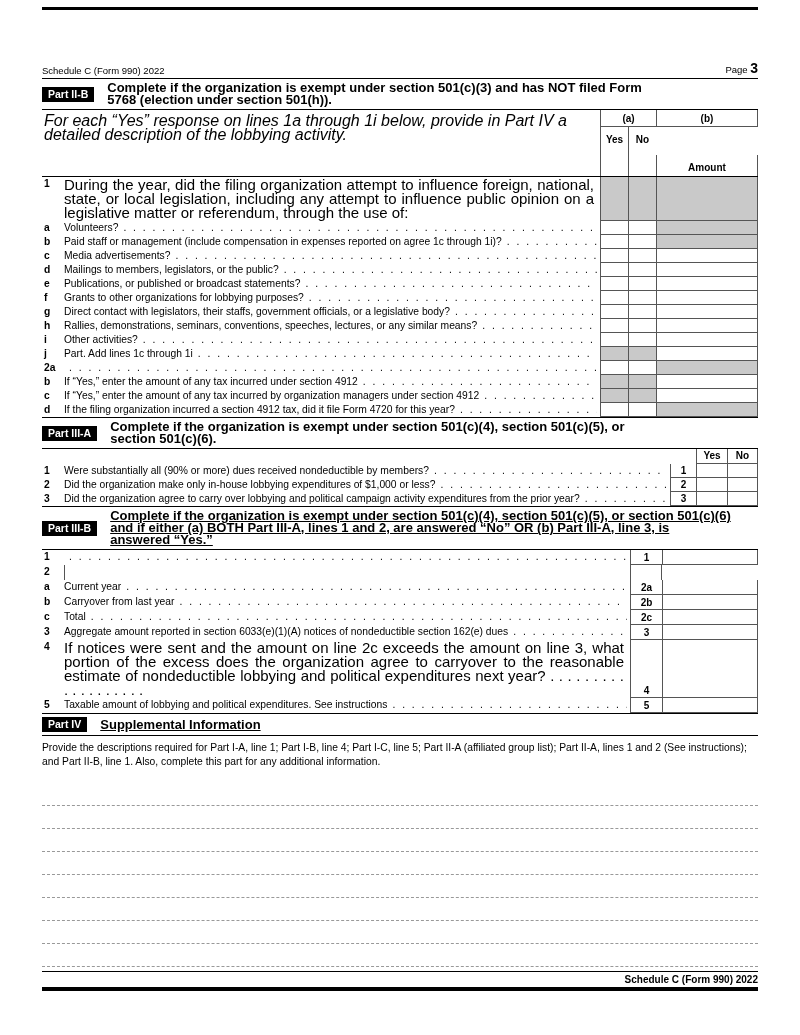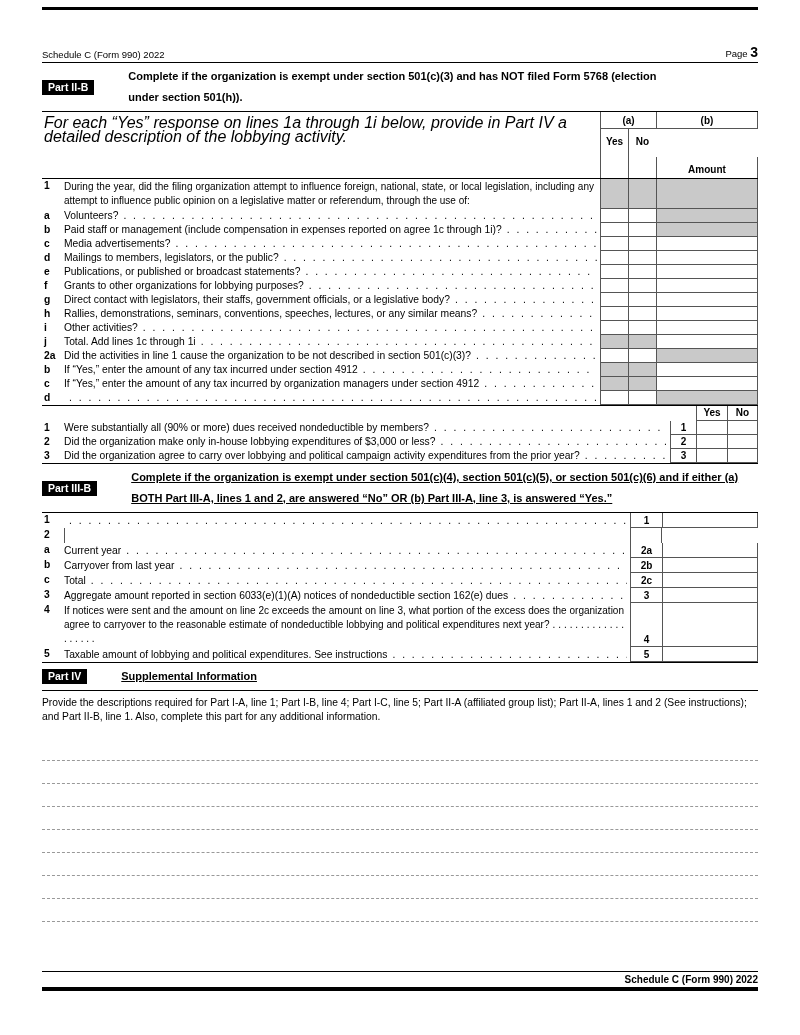--- a/index.html
+++ b/index.html
@@ -1,56 +1,56 @@
 <!DOCTYPE html>
 <html style="--shade: #c9c9c9; --bar: #000000; --dash: #999999;"><head>
 <meta charset="utf-8">
 <title>Schedule C (Form 990) 2022 — Page 3</title>
 <style>
   * { box-sizing: border-box; }
   html,body { margin:0; padding:0; background:#fff; }
   .page {
     width:800px; height:1035px; position:relative; overflow:hidden;
     font-family:"Liberation Sans","DejaVu Sans",sans-serif; color:#000;
-    padding:0 42px; background:#fff;
+    padding:16px 42px; background:#fff;
   }
   .topbar { position:absolute; top:7px; left:42px; right:42px; height:3px; background:var(--bar,#000); }
 
   .pghead { display:flex; justify-content:space-between; align-items:flex-end;
     padding-top:44px; padding-bottom:2px; border-bottom:1px solid #000; font-size:9.5px; }
   .pgno b { font-size:14px; }
 
   .part-head { display:flex; align-items:center; padding:3px 0; }
   .part-head.bt { border-top:1.5px solid #000; }
   .part-head.bb { border-bottom:1px solid #000;text-decoration:underline; }
   .badge { background:var(--bar,#000); color:#fff; font-weight:bold; font-size:10.5px;
     padding:1px 6px 2px; margin-right:13px; white-space:nowrap; flex:0 0 auto; }
-  .ptitle { font-weight:bold; font-size:11px; line-height:21px;margin-left:21px; }
+  .ptitle { font-weight:bold; font-size:13px; line-height:12px; }
   .w545 { max-width:545px; } .w560 { max-width:560px; } .w620 { max-width:622px; }
 
   
   .t2bh { display:grid; grid-template-columns:1fr 28px 28px 102px;
     border-top:1px solid #000; border-bottom:1px solid #000; }
   .t2bh .intro { grid-row:1/3; grid-column:1; font-style:italic; font-size:16px;
     line-height:13.5px; padding:4px 8px 3px 2px; }
   .t2bh .hc { font-size:10px; font-weight:bold; text-align:center; }
   .t2bh .ha  { grid-column:2/4; grid-row:1; border-left:1px solid #555; border-bottom:1px solid #555; padding:3px 0 2px; }
   .t2bh .hb  { grid-column:4;  grid-row:1; border-left:1px solid #555; border-right:1px solid #555; border-bottom:1px solid #555; padding:3px 0 2px; }
   .t2bh .hyes { grid-column:2; grid-row:2; border-left:1px solid #555; padding:7px 0 3px; }
   .t2bh .hno  { grid-column:3; grid-row:2; border-left:1px solid #555; padding:7px 0 3px; }
   .t2bh .hamt { grid-column:4; grid-row:2; border-left:1px solid #555; border-right:1px solid #555; padding:7px 0 3px;margin-top:28px; }
 
   .t2b .row { display:grid; grid-template-columns:22px 1fr 28px 28px 102px; }
   .n { font-weight:bold; font-size:10.3px; line-height:14px; padding-left:2px; }
-  .lblf { display:flex; align-items:flex-end; font-size:10.3px; line-height:14px;
+  .lblf { display:flex; align-items:flex-start; font-size:10.3px; line-height:14px;
     min-height:14px; overflow:hidden; padding-right:3px; }
   .lblf .txt { white-space:nowrap; }
   .leader { flex:1 1 0; min-width:0; overflow:hidden; white-space:nowrap;
     margin-left:5px; word-spacing:4px; }
-  .lblb { font-size:10px; line-height:14px; padding:1px 6px 1px 0; text-align:justify; }
+  .lblb { font-size:15px; line-height:14px; padding:1px 6px 1px 0; text-align:justify; }
   .c { border-left:1px solid #555; border-bottom:1px solid #555; min-height:14px; background:#fff; }
   .c.amtc { border-right:1px solid #555; }
   .sh { background:var(--shade,#c9c9c9); }
 
   
   .t3a-h { display:grid; grid-template-columns:1fr 26px 31px 31px; border-top:1px solid #000; }
   .t3a-h .hyes, .t3a-h .hno { text-align:center; font-weight:bold; font-size:10px;
     border-left:1px solid #555; border-bottom:1px solid #555; padding:1px 0 2px; }
   .t3a-h .hyes { grid-column:3; } .t3a-h .hno { grid-column:4; border-right:1px solid #555; }
   .t3a .row { display:grid; grid-template-columns:22px 1fr 26px 31px 31px; }
@@ -206,32 +206,31 @@
           <span class="leader">. . . . . . . . . . . . . . . . . . . . . . . . . . . . . . . . . . . . . . . . . . . . . . . . . . . . . . . . . . . . . . . . . . . . . . . . . . . . . . . .</span>
         </div>
       <div class="c"></div>
       <div class="c"></div>
       <div class="c amtc"></div>
     </div>
 
     <div class="row">
       <div class="n">j</div>
       <div class="lblf">
-          <span class="txt">Total. Add lines 1c through 1i</span>
+          <span class="txt">Part. Add lines 1c through 1i</span>
           <span class="leader">. . . . . . . . . . . . . . . . . . . . . . . . . . . . . . . . . . . . . . . . . . . . . . . . . . . . . . . . . . . . . . . . . . . . . . . . . . . . . . . .</span>
         </div>
       <div class="c sh"></div>
       <div class="c sh"></div>
       <div class="c amtc"></div>
     </div>
 
     <div class="row">
       <div class="n">2a</div>
       <div class="lblf">
-          <span class="txt">Did the activities in line 1 cause the organization to be not described in section 501(c)(3)?</span>
           <span class="leader">. . . . . . . . . . . . . . . . . . . . . . . . . . . . . . . . . . . . . . . . . . . . . . . . . . . . . . . . . . . . . . . . . . . . . . . . . . . . . . . .</span>
         </div>
       <div class="c"></div>
       <div class="c"></div>
       <div class="c amtc sh"></div>
     </div>
 
     <div class="row">
       <div class="n">b</div>
       <div class="lblf">
@@ -250,28 +249,33 @@
           <span class="leader">. . . . . . . . . . . . . . . . . . . . . . . . . . . . . . . . . . . . . . . . . . . . . . . . . . . . . . . . . . . . . . . . . . . . . . . . . . . . . . . .</span>
         </div>
       <div class="c sh"></div>
       <div class="c sh"></div>
       <div class="c amtc"></div>
     </div>
 
     <div class="row">
       <div class="n">d</div>
       <div class="lblf">
+          <span class="txt">If the filing organization incurred a section 4912 tax, did it file Form 4720 for this year?</span>
           <span class="leader">. . . . . . . . . . . . . . . . . . . . . . . . . . . . . . . . . . . . . . . . . . . . . . . . . . . . . . . . . . . . . . . . . . . . . . . . . . . . . . . .</span>
         </div>
       <div class="c"></div>
       <div class="c"></div>
       <div class="c amtc sh"></div>
     </div>
   </div>
 
+  <div class="part-head bt">
+    <span class="badge">Part III-A</span>
+    <span class="ptitle w560">Complete if the organization is exempt under section 501(c)(4), section 501(c)(5), or section 501(c)(6).</span>
+  </div>
 
   <div class="t3a">
     <div class="t3a-h">
       <div class="hyes">Yes</div>
       <div class="hno">No</div>
     </div>
 
     <div class="row">
       <div class="n">1</div>
       <div class="lblf">
@@ -279,21 +283,21 @@
           <span class="leader">. . . . . . . . . . . . . . . . . . . . . . . . . . . . . . . . . . . . . . . . . . . . . . . . . . . . . . . . . . . . . . . . . . . . . . . . . . . . . . . .</span>
         </div>
       <div class="ln">1</div>
       <div class="c"></div>
       <div class="c last"></div>
     </div>
 
     <div class="row">
       <div class="n">2</div>
       <div class="lblf">
-          <span class="txt">Did the organization make only in-house lobbying expenditures of $3,000 or less?</span>
+          <span class="txt">Did the organization make only in-house lobbying expenditures of $1,000 or less?</span>
           <span class="leader">. . . . . . . . . . . . . . . . . . . . . . . . . . . . . . . . . . . . . . . . . . . . . . . . . . . . . . . . . . . . . . . . . . . . . . . . . . . . . . . .</span>
         </div>
       <div class="ln">2</div>
       <div class="c"></div>
       <div class="c last"></div>
     </div>
 
     <div class="row">
       <div class="n">3</div>
       <div class="lblf">

